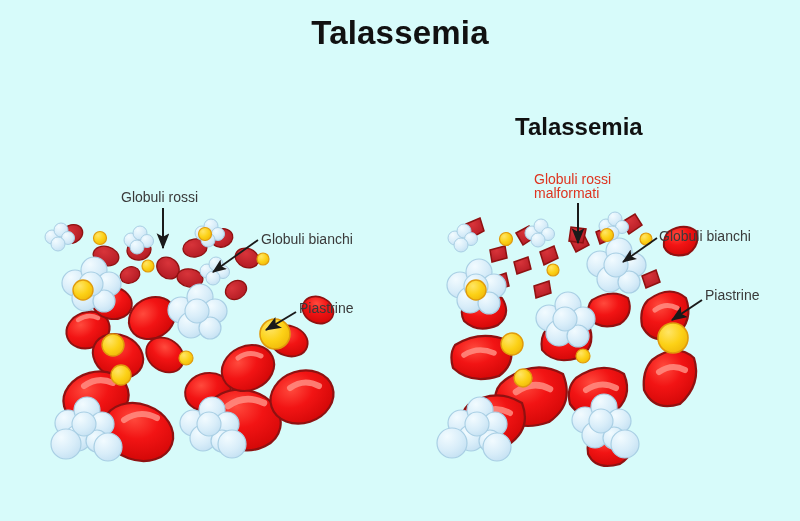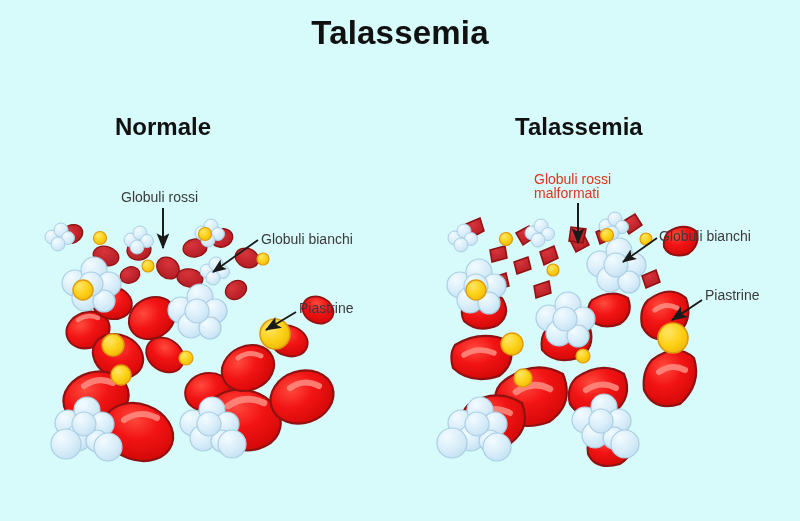--- a/index.html
+++ b/index.html
@@ -32,21 +32,20 @@
   #lbl-plt-right{left:705px;top:288px;}
   svg.art{position:absolute;left:0;top:0;width:800px;height:521px;}
 </style>
 </head>
 <body>
 
 <div id="stage">
 
   <div class="title">Talassemia</div>
 
-  <div class="panel-head" id="head-normale">Normale</div>
   <div class="panel-head" id="head-talassemia">Talassemia</div>
 
   <svg class="art" viewBox="0 0 800 521">
     <defs>
       <radialGradient id="rbcG" cx="38%" cy="30%" r="78%">
         <stop offset="0%" stop-color="#ff4a3d"></stop>
         <stop offset="45%" stop-color="#f21414"></stop>
         <stop offset="100%" stop-color="#cf0606"></stop>
       </radialGradient>
       <radialGradient id="rbcDark" cx="38%" cy="30%" r="80%">

